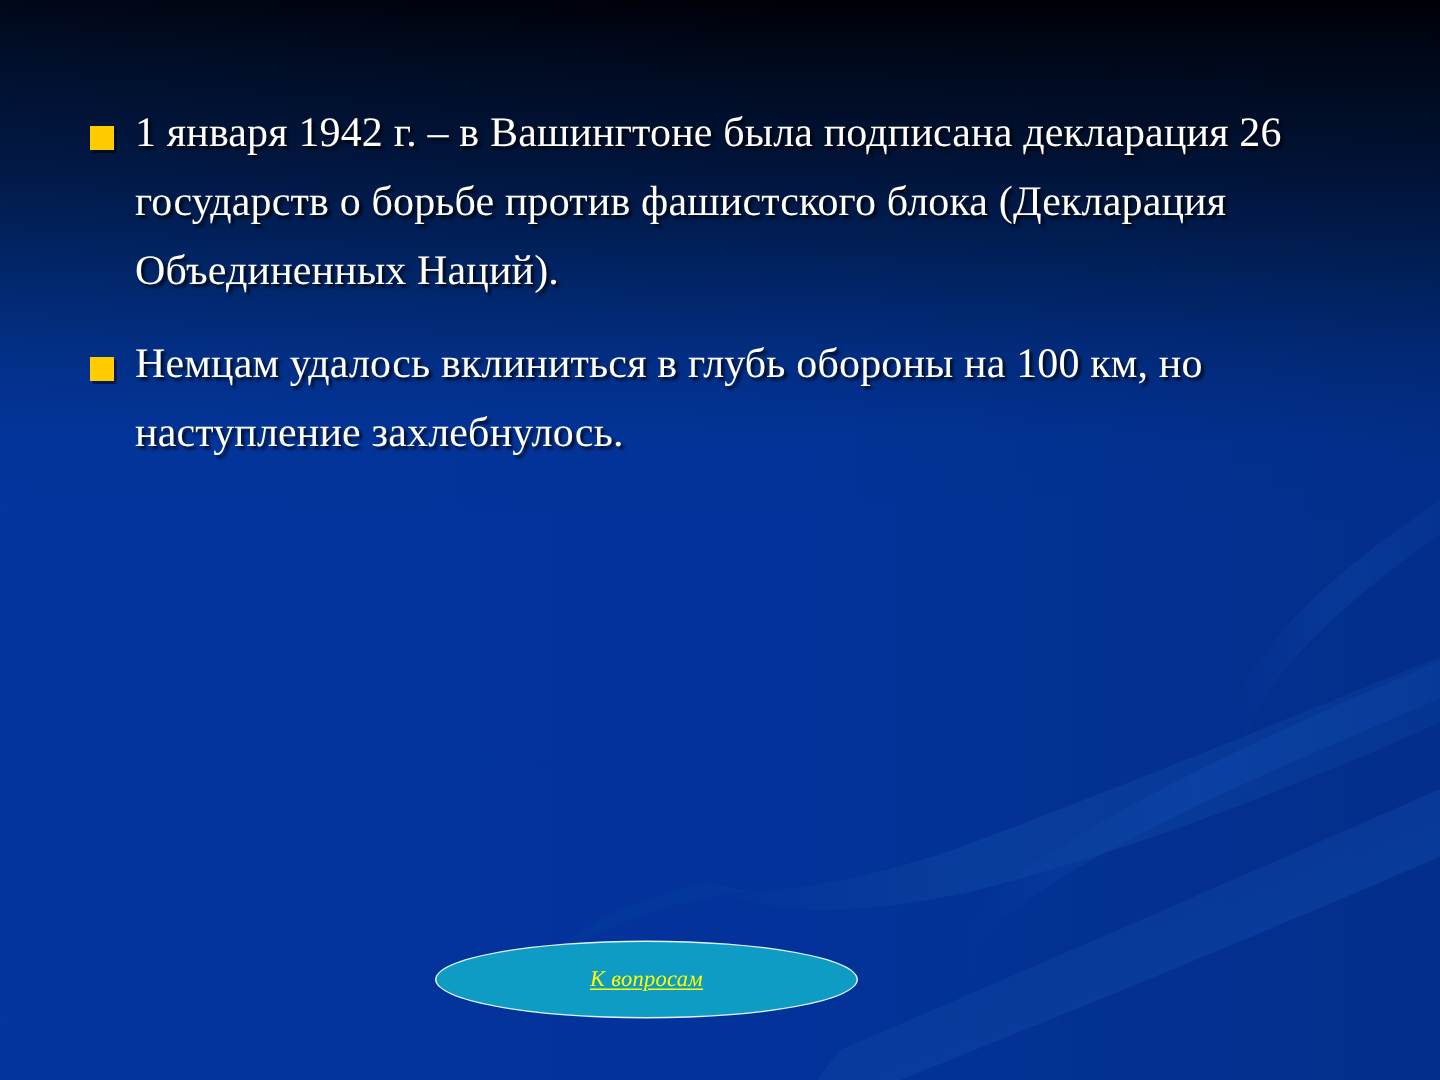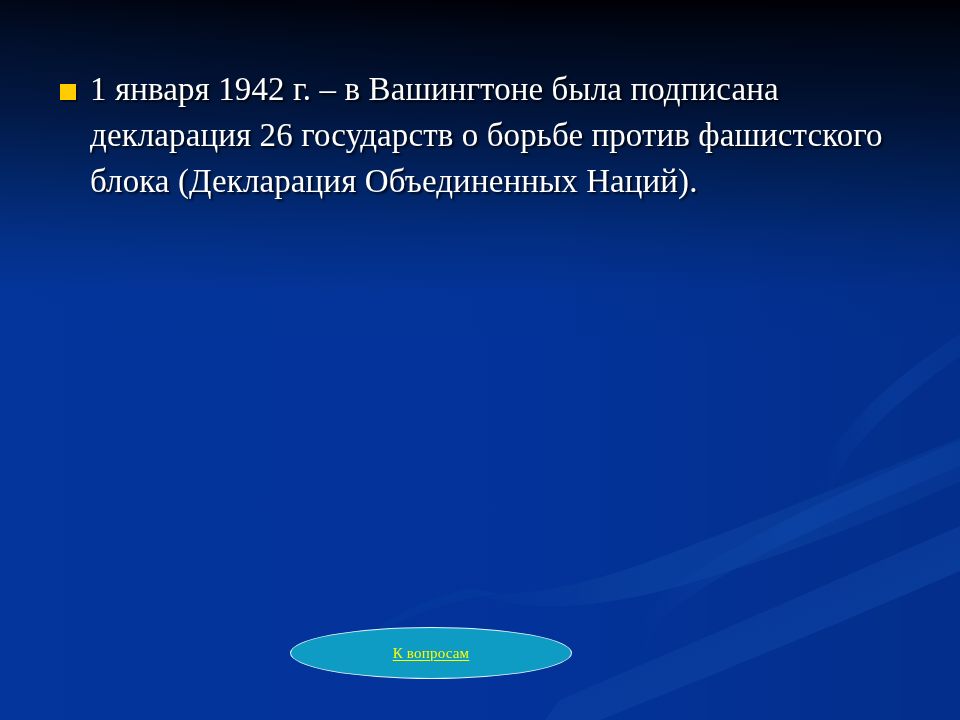--- a/index.html
+++ b/index.html
@@ -78,21 +78,21 @@
     width: 16px;
     height: 16px;
     margin-top: 18px;
     margin-right: 14px;
     background: #ffcc00;
     box-shadow: 2px 2px 0 rgba(0,0,0,0.45);
   }
   .bullet-text {
     flex: 1 1 auto;
     color: #ffffff;
-    font-size: 33px;
+    font-size: 28px;
     line-height: 46px;
     letter-spacing: 0.1px;
     text-shadow: 2px 2px 2px rgba(0,0,0,0.75);
   }
 
   
   .ellipse-button {
     position: absolute;
     left: 290px;
     top: 627px;
@@ -106,20 +106,21 @@
     justify-content: center;
     box-sizing: border-box;
     cursor: pointer;
   }
   .ellipse-label {
     font-size: 15px;
     color: #ffff00;
     text-decoration: underline;
     text-underline-offset: 2px;
     letter-spacing: 0.2px;
+    font-style: italic;
   }
 </style>
 </head>
 <body>
 
 <div id="slide">
 
   <div class="bg-base"></div>
   <div class="bg-hwash"></div>
 
@@ -158,20 +159,24 @@
   </svg>
 
   <div class="content">
 
     <div class="bullet-row">
       <div class="bullet-marker"></div>
       <div class="bullet-text">1 января 1942 г. – в Вашингтоне была подписана декларация 26 государств о борьбе против фашистского блока (Декларация Объединенных Наций).</div>
     </div>
 
 
+    <div class="bullet-row">
+      <div class="bullet-marker"></div>
+      <div class="bullet-text">Немцам удалось вклиниться в глубь обороны на 100 км, но наступление захлебнулось.</div>
+    </div>
 
   </div>
 
   <div class="ellipse-button">
     <span class="ellipse-label">К вопросам</span>
   </div>
 
 </div>
 
 </body></html>

